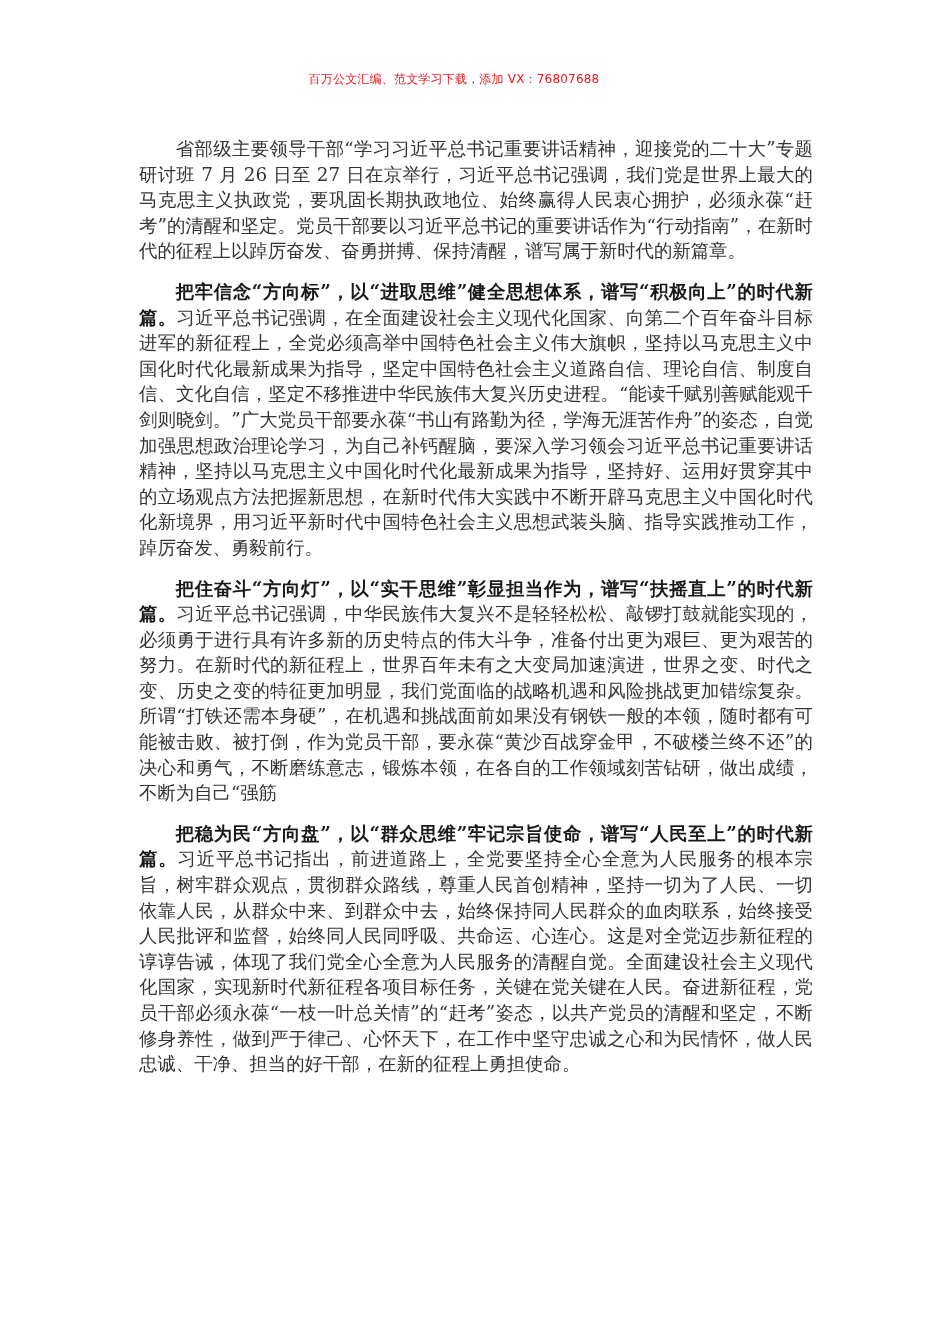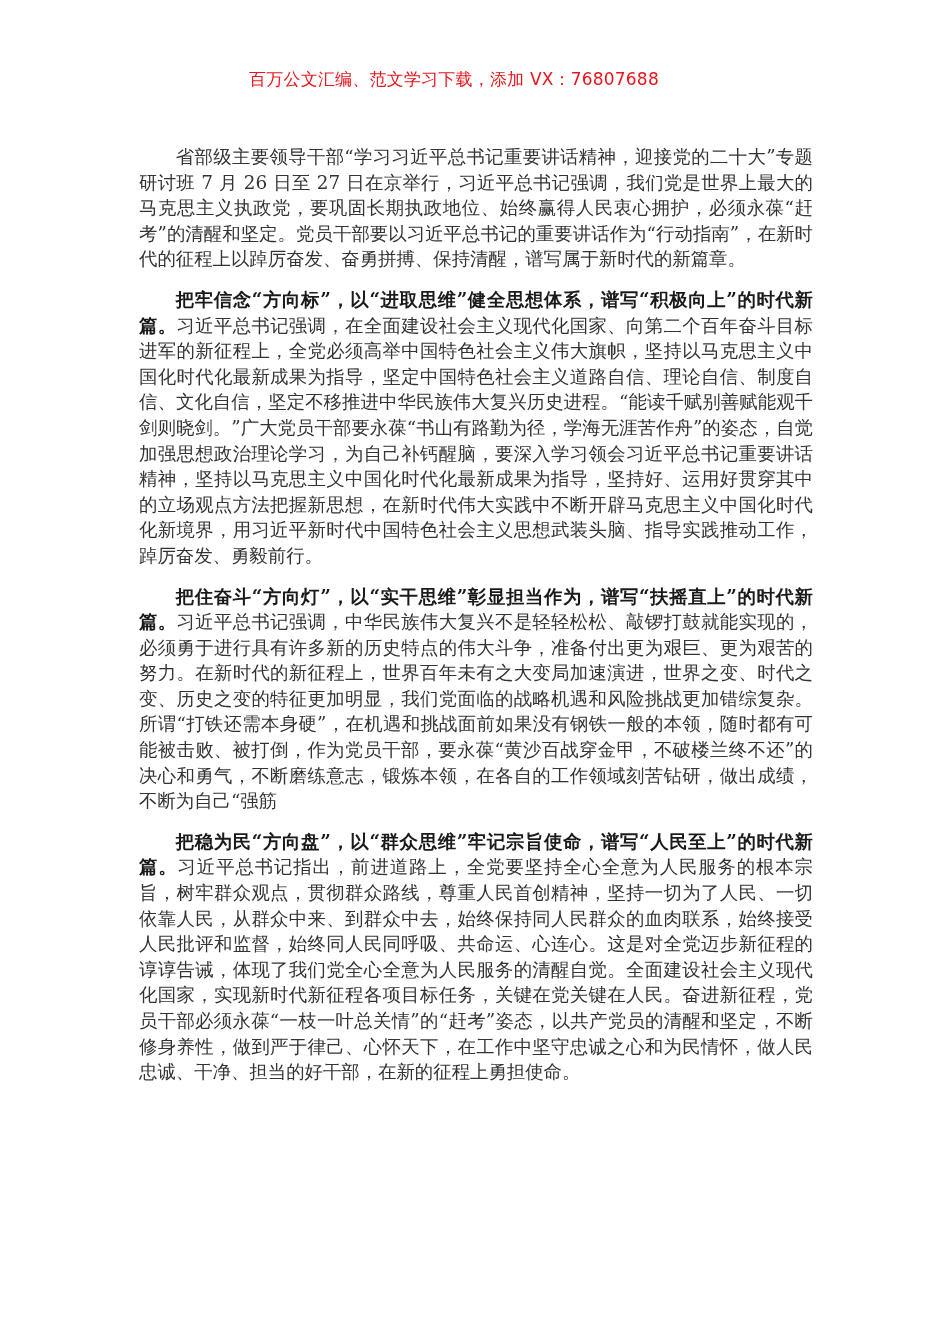--- a/index.html
+++ b/index.html
@@ -1,24 +1,24 @@
 <!DOCTYPE html>
 <html><head>
   <meta charset="utf-8">
   <style>
     html, body { margin: 0; padding: 0; background: #ffffff; }
     body { width: 950px; height: 1344px; position: relative; overflow: hidden; }
     .header {
       position: absolute; left: 0; top: 66px; width: 908px;
       text-align: center; color: #e8161c;
       font-family: "DejaVu Sans", "Liberation Sans", sans-serif;
-      font-size: 17px; line-height: 26px; letter-spacing: 0.2px;
+      font-size: 12px; line-height: 26px; letter-spacing: 0.2px;
     }
     .doc {
-      position: absolute; left: 139px; top: 144px; width: 674px;
+      position: absolute; left: 139px; top: 136px; width: 674px;
       font-family: "DejaVu Serif", "Liberation Serif", serif;
       font-size: 18.4px; line-height: 25.6px; color: #333333;
       text-align: justify; text-justify: inter-character;
     }
     .para { margin: 0 0 15px 0; text-indent: 2em; }
     .para .lead { font-weight: bold; color: #1a1a1a; }
   </style>
 </head>
 <body>
 

